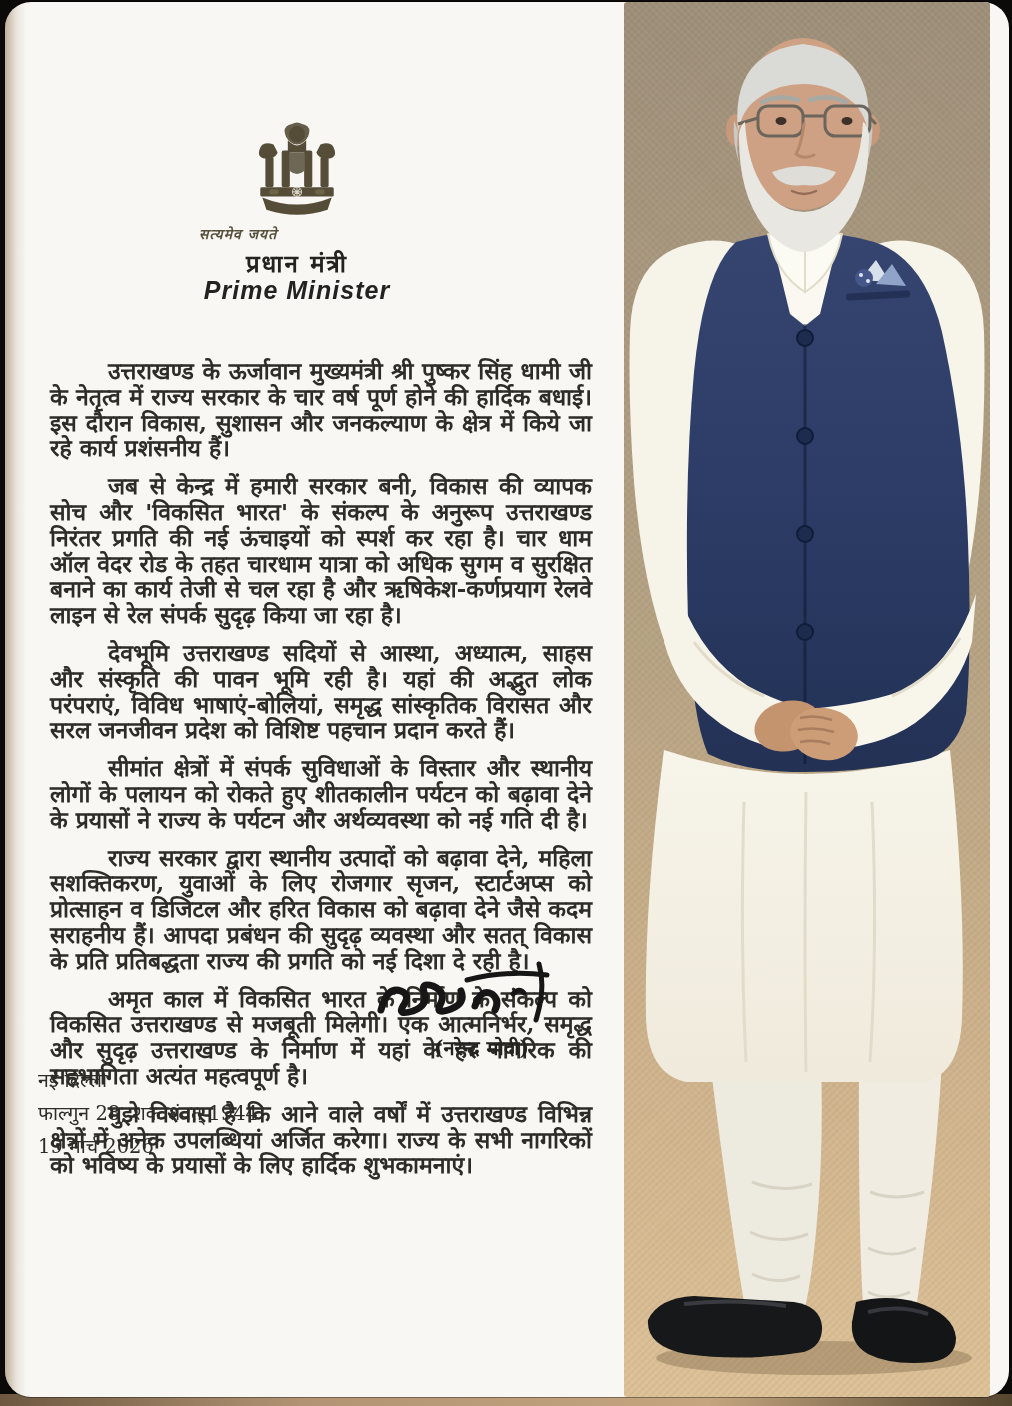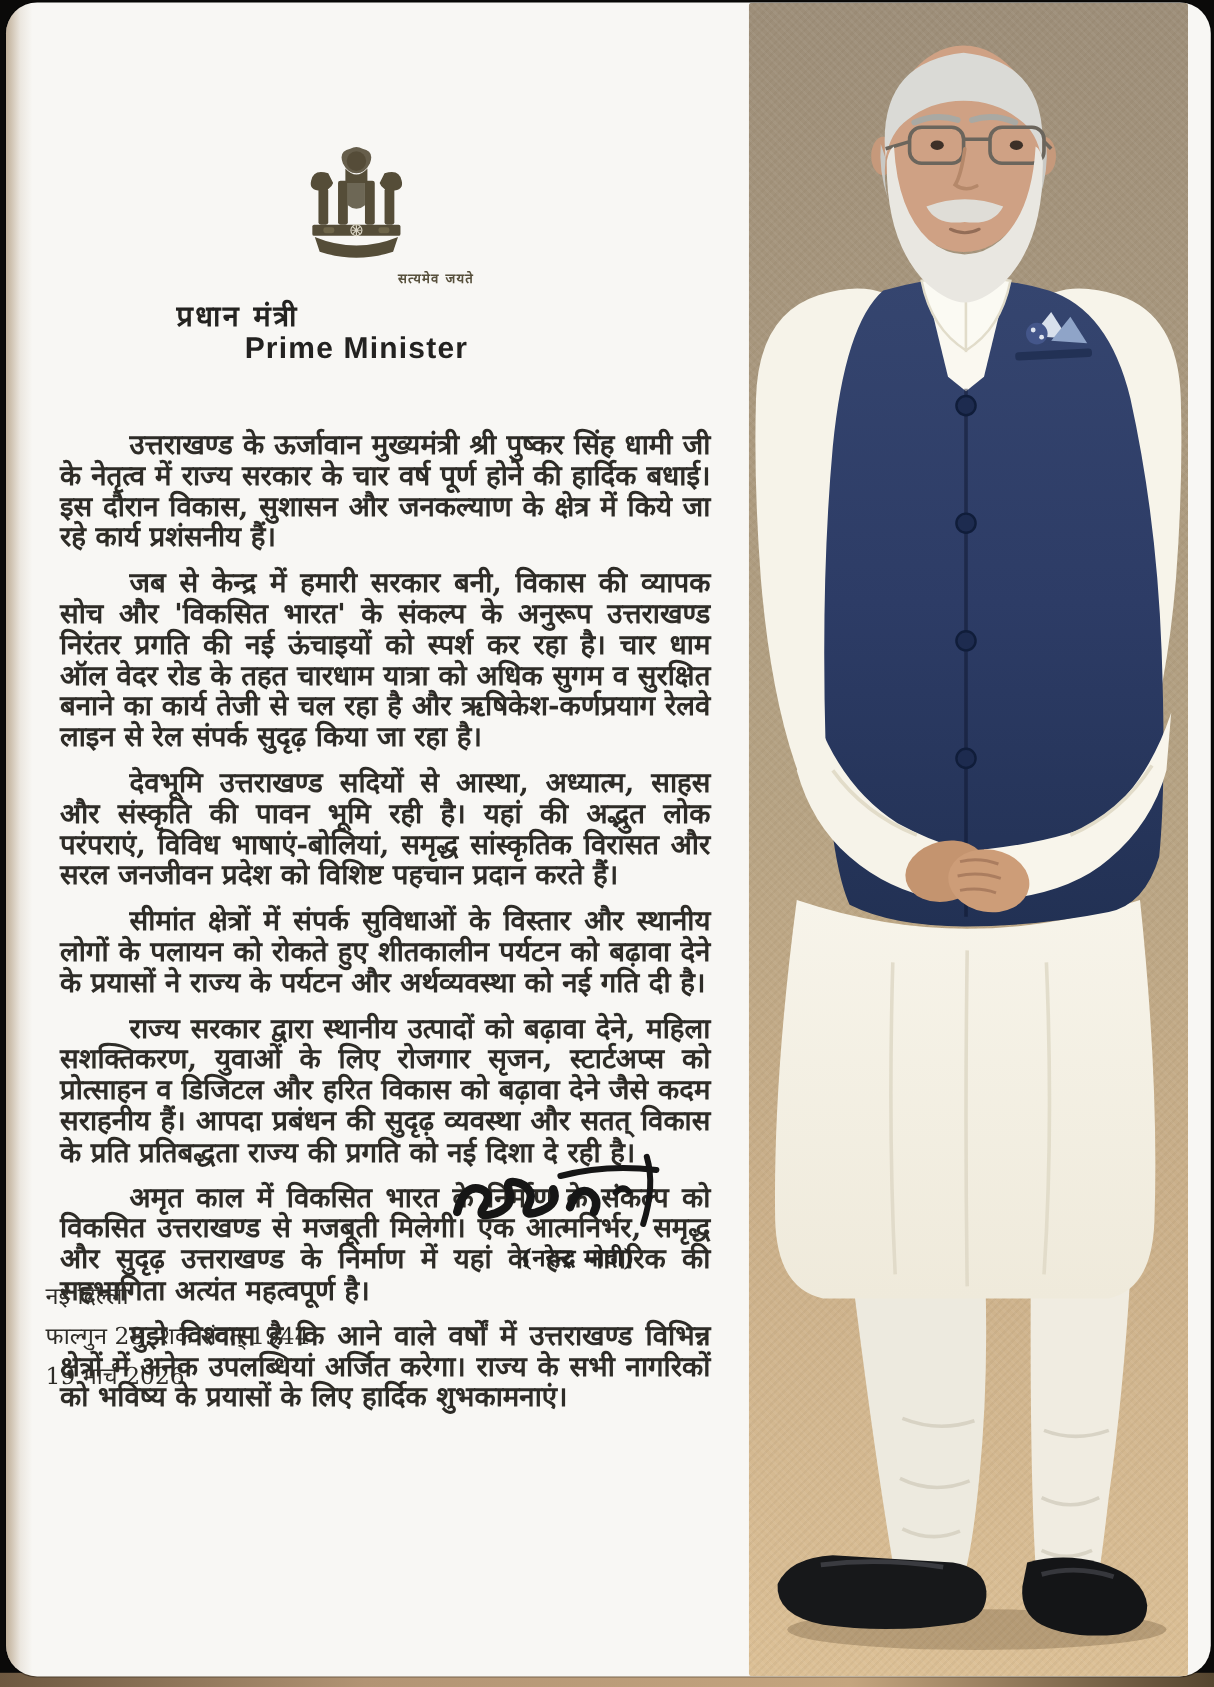--- a/index.html
+++ b/index.html
@@ -31,30 +31,30 @@
   .left-edge-shade{
     position:absolute;left:0;top:0;bottom:0;width:22px;
     background:linear-gradient(to right,rgba(146,116,77,0.55),rgba(146,116,77,0.12) 55%,transparent);
     pointer-events:none;
   }
   
   .letter-col{position:absolute;left:0;top:0;width:612px;height:100%;}
   .emblem{position:absolute;left:244px;top:120px;width:96px;height:102px;}
   .emblem-caption{
     position:absolute;left:194px;top:222px;width:196px;
-    text-align:right;font-size:11px;font-weight:bold;color:#57503c;letter-spacing:1px;
+    text-align:left;font-size:14px;font-weight:bold;color:#57503c;letter-spacing:1px;font-style:italic;
   }
   .title-hi{
-    position:absolute;left:142px;top:244px;width:300px;
+    position:absolute;left:142px;top:244px;width:300px;text-align:center;
     font-size:24px;font-weight:bold;color:#242320;letter-spacing:2px;
   }
   .title-en{
     position:absolute;left:122px;top:274px;width:340px;text-align:center;
     font-family:"Liberation Sans","DejaVu Sans",sans-serif;
-    font-size:25px;font-weight:bold;color:#232220;letter-spacing:1px;
+    font-size:25px;font-weight:bold;color:#232220;letter-spacing:1px;font-style:italic;
   }
   .heading{
     position:absolute;left:192px;top:314px;width:200px;text-align:center;
     font-size:23px;font-weight:bold;color:#242320;
   }
   .body-text{position:absolute;left:33px;top:344px;width:566px;color:var(--ink);}
   .body-text p{
     margin:12px;font-size:23px;line-height:25.8px;font-weight:600;
     text-align:justify;text-indent:58px;
   }

